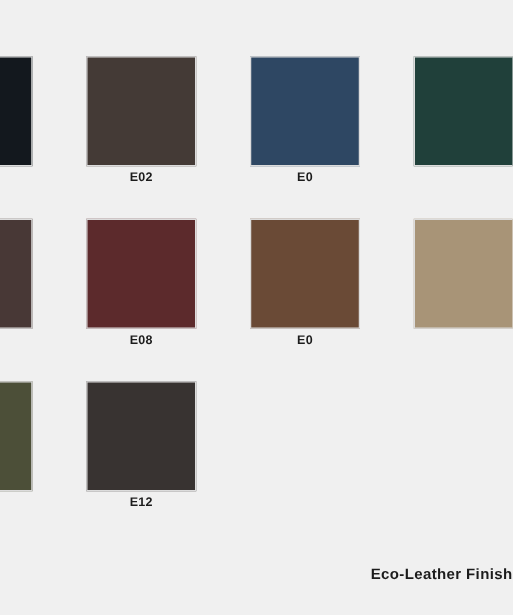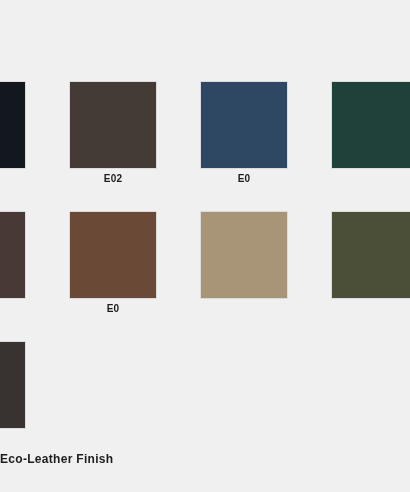--- a/index.html
+++ b/index.html
@@ -32,21 +32,20 @@
     display: grid;
     grid-template-columns: repeat(4, 88px);
     grid-template-rows: repeat(3, 88px);
     column-gap: 43px;
     row-gap: 42px;
   }
 
   .swatch-cell {
     width: 88px;
     position: relative;
-    margin-top: 36px;
   }
 
   .swatch-chip {
     width: 88px;
     height: 88px;
     box-sizing: border-box;
     border: 1px solid #dcdcdc;
     display: block;
   }
 
@@ -66,21 +65,21 @@
     color: #1c1c1c;
     letter-spacing: 0.2px;
     white-space: nowrap;
   }
 
   #palette-caption {
     position: absolute;
     left: 0;
     top: 452px;
     width: 410px;
-    text-align: left;
+    text-align: right;
     font-size: 12px;
     font-weight: bold;
     color: #1c1c1c;
     letter-spacing: 0.3px;
   }
 </style>
 </head>
 <body>
 
 <div id="swatch-viewport">
@@ -96,31 +95,36 @@
         <div class="swatch-chip" style="background-color: rgb(46, 71, 99);"></div>
         <div class="swatch-label">E0</div>
       </div>
       <div class="swatch-cell">
         <div class="swatch-chip" style="background-color: rgb(32, 64, 58);"></div>
       </div>
       <div class="swatch-cell">
         <div class="swatch-chip" style="background-color: rgb(72, 56, 54);"></div>
       </div>
       <div class="swatch-cell">
+        <div class="swatch-chip" style="background-color: rgb(92, 42, 44);"></div>
+        <div class="swatch-label">E08</div>
+      </div>
+      <div class="swatch-cell">
         <div class="swatch-chip" style="background-color: rgb(106, 74, 54);"></div>
         <div class="swatch-label">E0</div>
       </div>
       <div class="swatch-cell">
         <div class="swatch-chip" style="background-color: rgb(168, 148, 119);"></div>
       </div>
       <div class="swatch-cell">
         <div class="swatch-chip" style="background-color: rgb(76, 79, 56);"></div>
       </div>
       <div class="swatch-cell">
         <div class="swatch-chip" style="background-color: rgb(56, 51, 49);"></div>
+        <div class="swatch-label">E12</div>
       </div>
       <div class="swatch-cell is-empty">
         <div class="swatch-chip"></div>
       </div>
     </div>
 </div>
 
 <div id="palette-caption">Eco-Leather Finish</div>
 
 </body></html>

